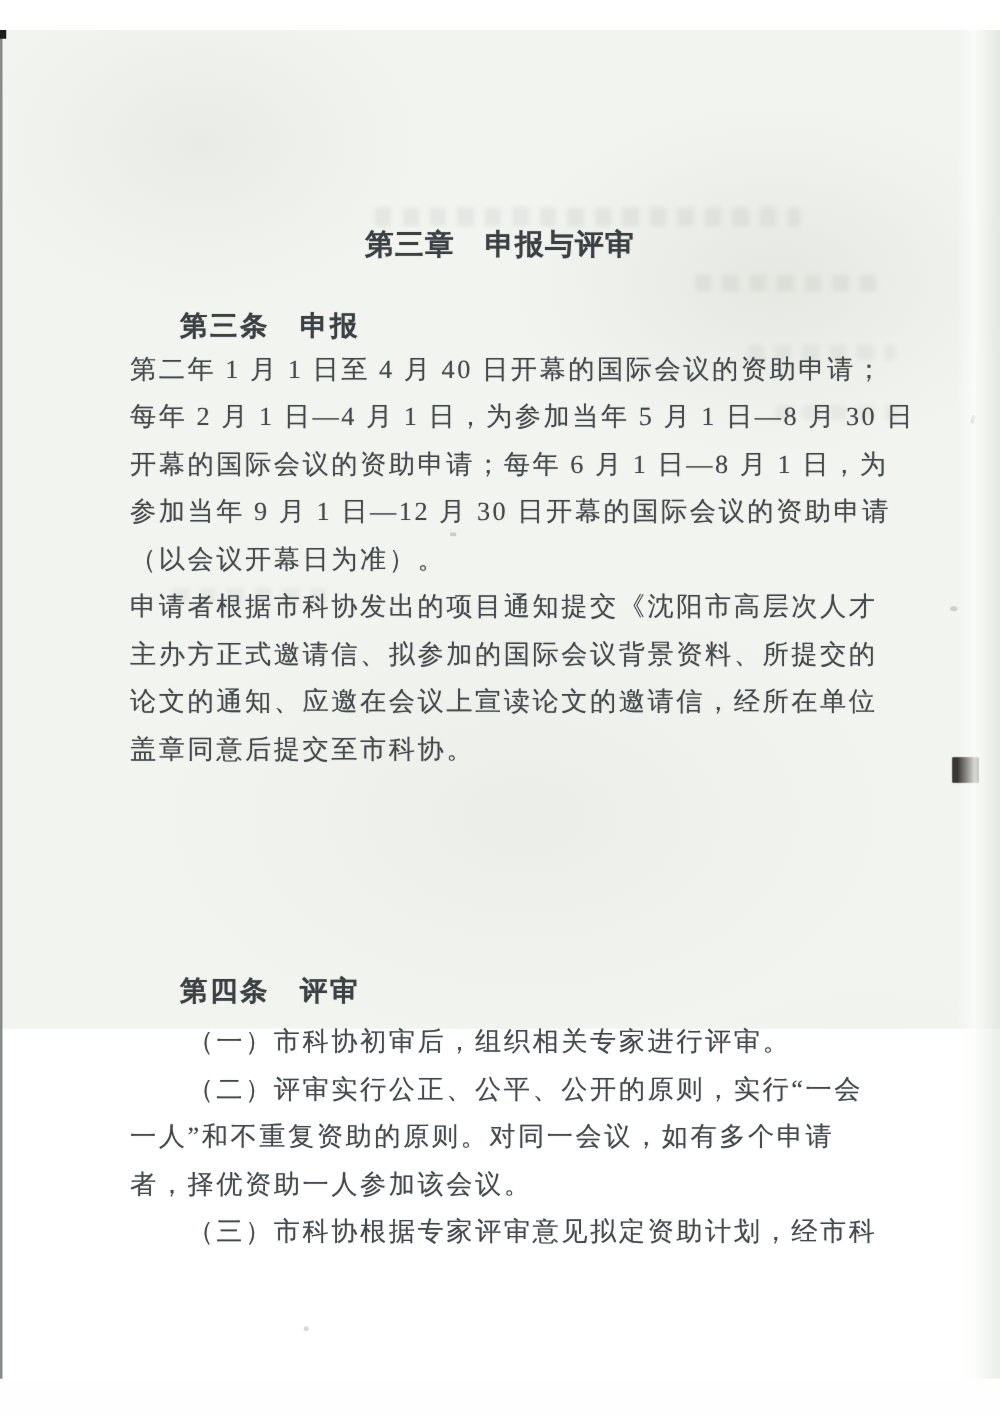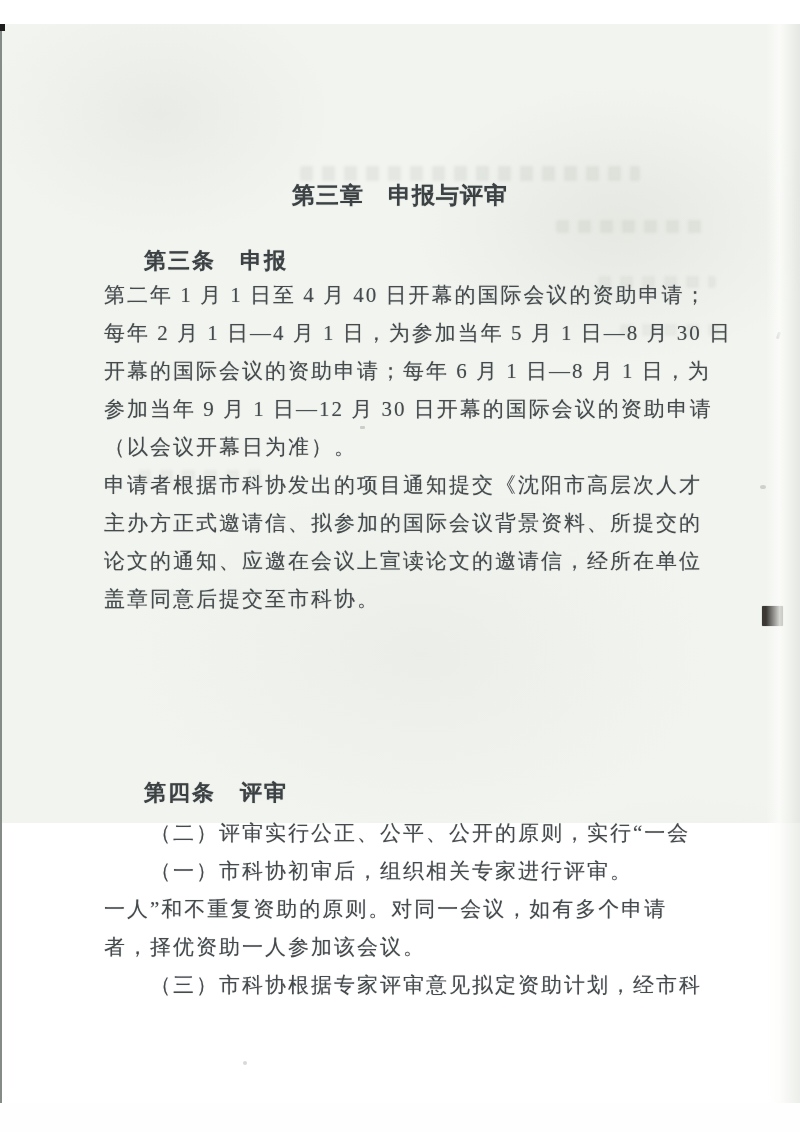--- a/index.html
+++ b/index.html
@@ -118,22 +118,22 @@
       <div class="line ink">（以会议开幕日为准）。</div>
       <div class="line ink">申请者根据市科协发出的项目通知提交《沈阳市高层次人才</div>
       <div class="line ink">主办方正式邀请信、拟参加的国际会议背景资料、所提交的</div>
       <div class="line ink">论文的通知、应邀在会议上宣读论文的邀请信，经所在单位</div>
       <div class="line ink">盖章同意后提交至市科协。</div>
     </div>
 
     <div class="article-heading h4">第四条　评审</div>
 
     <div class="body-block b2">
+      <div class="line ink">　　（一）市科协初审后，组织相关专家进行评审。</div>
       <div class="line ink">　　（二）评审实行公正、公平、公开的原则，实行“一会</div>
-      <div class="line ink">　　（一）市科协初审后，组织相关专家进行评审。</div>
       <div class="line ink">一人”和不重复资助的原则。对同一会议，如有多个申请</div>
       <div class="line ink">者，择优资助一人参加该会议。</div>
       <div class="line ink">　　（三）市科协根据专家评审意见拟定资助计划，经市科</div>
     </div>
 
     <div class="white-patch wp-left"></div>
     <div class="white-patch wp-right"></div>
     <div class="black-square"></div>
     <div class="speck sp1"></div>
     <div class="speck sp2"></div>

